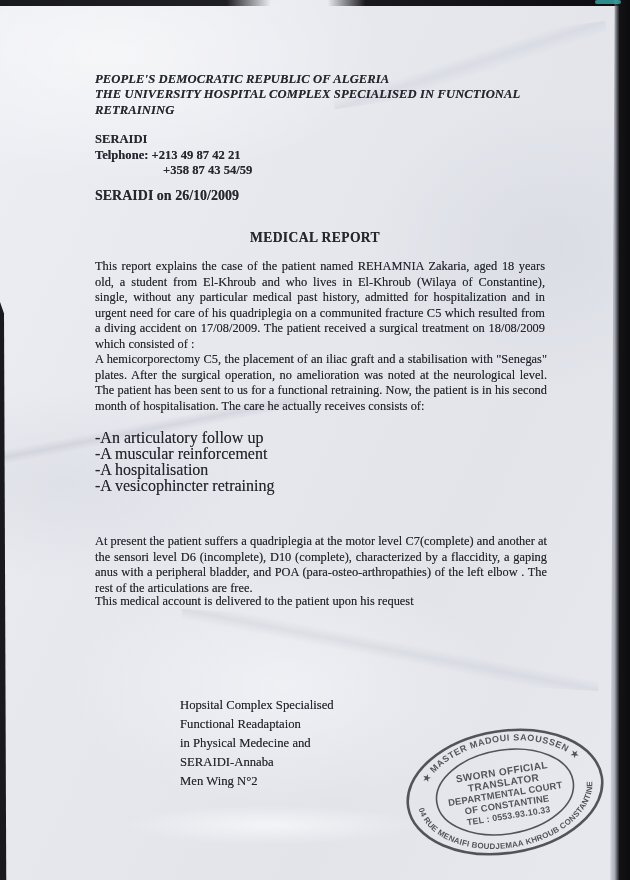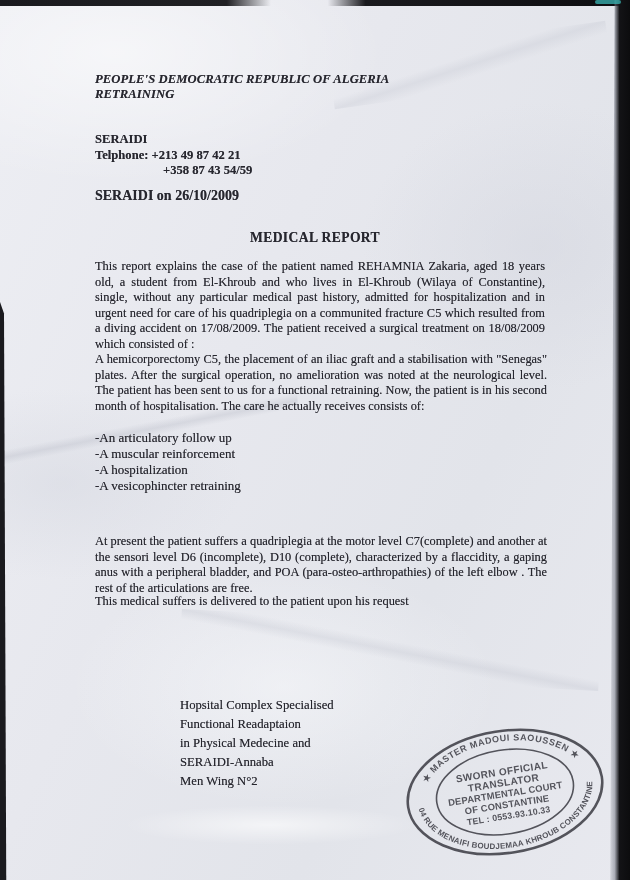--- a/index.html
+++ b/index.html
@@ -45,21 +45,21 @@
   .phone2 { padding-left:68px; }
   .dateline { position:absolute; left:95px; top:188px; width:300px;
     font-weight:bold; font-size:14px; }
   .title { position:absolute; left:0; top:230px; width:630px; text-align:center;
     font-weight:bold; font-size:13.6px; letter-spacing:.4px; }
   .body1 { position:absolute; left:95px; top:259px; width:450px;
     font-size:12.4px; line-height:15.6px; text-align:justify; }
   .body2 { position:absolute; left:95px; top:352px; width:452px;
     font-size:12.4px; line-height:15.6px; text-align:justify; }
   .carelist { position:absolute; left:95px; top:430px; width:450px;
-    font-size:13px; line-height:15.9px; }
+    font-size:16px; line-height:15.9px; }
   .body3 { position:absolute; left:95px; top:496px; width:452px;
     font-size:12.4px; line-height:15.6px; text-align:justify;margin-top:38px; }
   .body4 { position:absolute; left:95px; top:594px; width:460px; font-size:12.4px; }
   .sigblock { position:absolute; left:180px; top:696px; width:262px;
     text-align:left; font-size:12.7px; line-height:19px; }
 
   .stamp { position:absolute; left:399px; top:716px; width:212px; height:152px;
     transform:rotate(-9deg); opacity:.86; }
   .stamp svg text { font-family:"Liberation Sans", sans-serif; font-weight:bold; }
 </style>
@@ -68,45 +68,46 @@
 
 <div class="page">
 
   <div class="crease crease1"></div>
   <div class="crease crease2"></div>
   <div class="crease crease3"></div>
   <div class="crease crease4"></div>
 
   <div class="hdr txt">
     <div>PEOPLE'S DEMOCRATIC REPUBLIC OF ALGERIA</div>
+    <div>THE UNIVERSITY HOSPITAL COMPLEX SPECIALISED IN FUNCTIONAL</div>
     <div>RETRAINING</div>
   </div>
 
   <div class="contact txt">
     <div>SERAIDI</div>
     <div>Telphone: +213 49 87 42 21</div>
     <div class="phone2">+358 87 43 54/59</div>
   </div>
 
   <div class="dateline txt">SERAIDI on 26/10/2009</div>
 
   <div class="title txt">MEDICAL REPORT</div>
 
   <div class="body1 txt">This report explains the case of  the patient named REHAMNIA Zakaria, aged 18 years old, a student from El-Khroub and who lives in El-Khroub (Wilaya of Constantine), single, without any particular medical past history, admitted for hospitalization  and in urgent need for care of his quadriplegia on a communited fracture C5 which resulted from a diving accident on 17/08/2009. The patient received a surgical treatment on 18/08/2009 which consisted of :</div>
   <div class="body2 txt">A hemicorporectomy C5, the placement of an iliac graft and a stabilisation with "Senegas" plates. After the surgical operation, no amelioration was noted at the neurological level. The patient has been sent to us for a functional retraining. Now, the patient is in his second month of hospitalisation. The care he  actually receives consists of:</div>
 
   <div class="carelist txt">
     <div>-An articulatory follow up</div>
     <div>-A muscular reinforcement</div>
-    <div>-A hospitalization</div>
+    <div>-A hospitalisation</div>
     <div>-A vesicophincter retraining</div>
   </div>
 
   <div class="body3 txt">At present the patient suffers a quadriplegia at the motor level C7(complete) and another at the sensori level  D6 (incomplete), D10 (complete), characterized by a flaccidity, a gaping anus with a peripheral bladder, and  POA (para-osteo-arthropathies) of the left elbow . The rest of the articulations are free.</div>
-  <div class="body4 txt">This medical suffers is delivered to the patient upon his request</div>
+  <div class="body4 txt">This medical account is delivered to the patient upon his request</div>
 
   <div class="sigblock txt">
     <div>Hopsital Complex Specialised</div>
     <div>Functional Readaptaion</div>
     <div>in Physical Medecine and</div>
     <div>SERAIDI-Annaba</div>
     <div>Men Wing N°2</div>
   </div>
 
   <div class="stamp">

